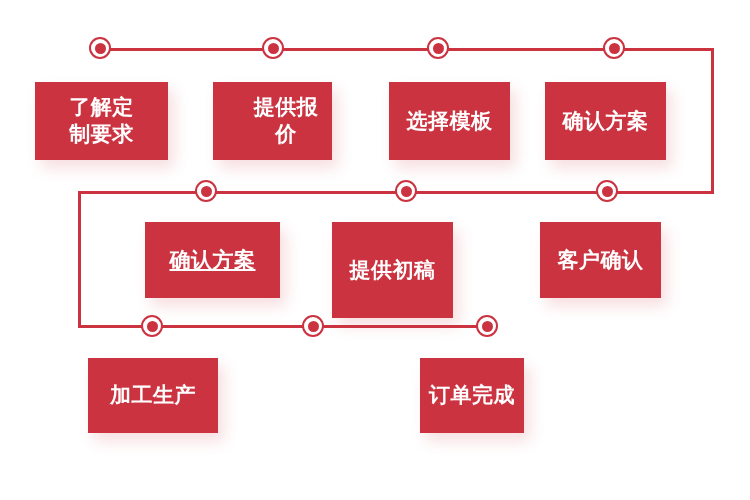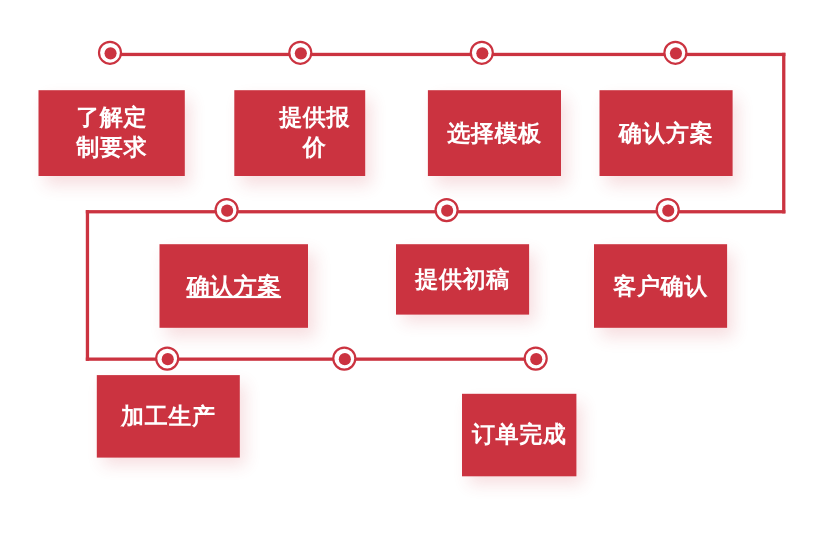--- a/index.html
+++ b/index.html
@@ -92,25 +92,25 @@
   <div class="step-box" style="left:545px; top:82px;  width:121px; height:78px;">确认方案</div>
 
   <div class="conn-h" style="left:78px; top:191px; width:636px;"></div>
   <div class="conn-v" style="left:78px; top:191px; height:137px;"></div>
 
   <div class="node" style="left:195px; top:180px;"></div>
   <div class="node" style="left:395px; top:180px;"></div>
   <div class="node" style="left:596px; top:180px;"></div>
 
   <div class="step-box" style="left:145px; top:222px; width:135px; height:76px;text-decoration:underline;">确认方案</div>
-  <div class="step-box" style="left:360px; top:222px; width:121px; height:64px;">提供初稿</div>
+  <div class="step-box" style="left:332px; top:222px; width:121px; height:96px;">提供初稿</div>
   <div class="step-box" style="left:540px; top:222px; width:121px; height:76px;">客户确认</div>
 
   <div class="conn-h" style="left:78px; top:325px; width:410px;"></div>
 
   <div class="node" style="left:141px; top:315px;"></div>
   <div class="node" style="left:302px; top:315px;"></div>
   <div class="node" style="left:476px; top:315px;"></div>
 
-  <div class="step-box" style="left:88px;  top:341px; width:130px; height:75px;">加工生产</div>
+  <div class="step-box" style="left:88px;  top:358px; width:130px; height:75px;">加工生产</div>
   <div class="step-box" style="left:420px; top:358px; width:104px; height:75px;">订单完成</div>
 
 </div>
 
 </body></html>

